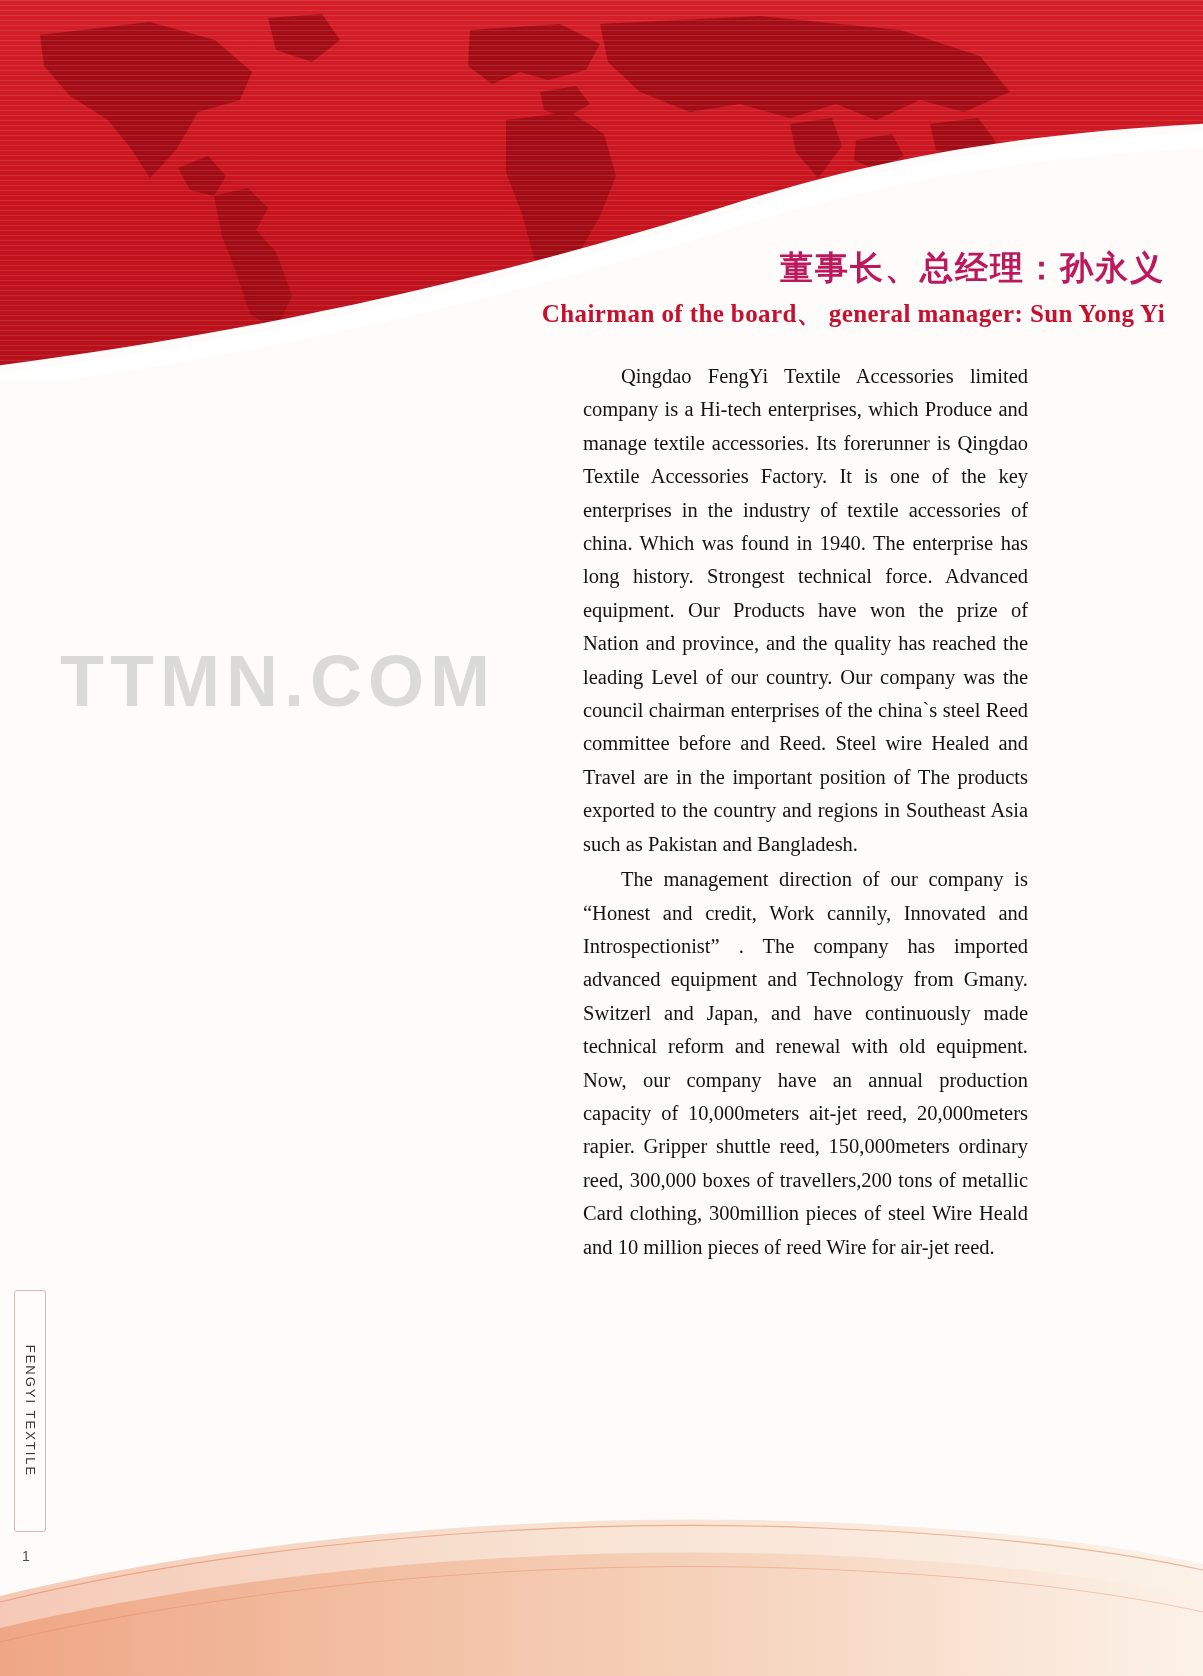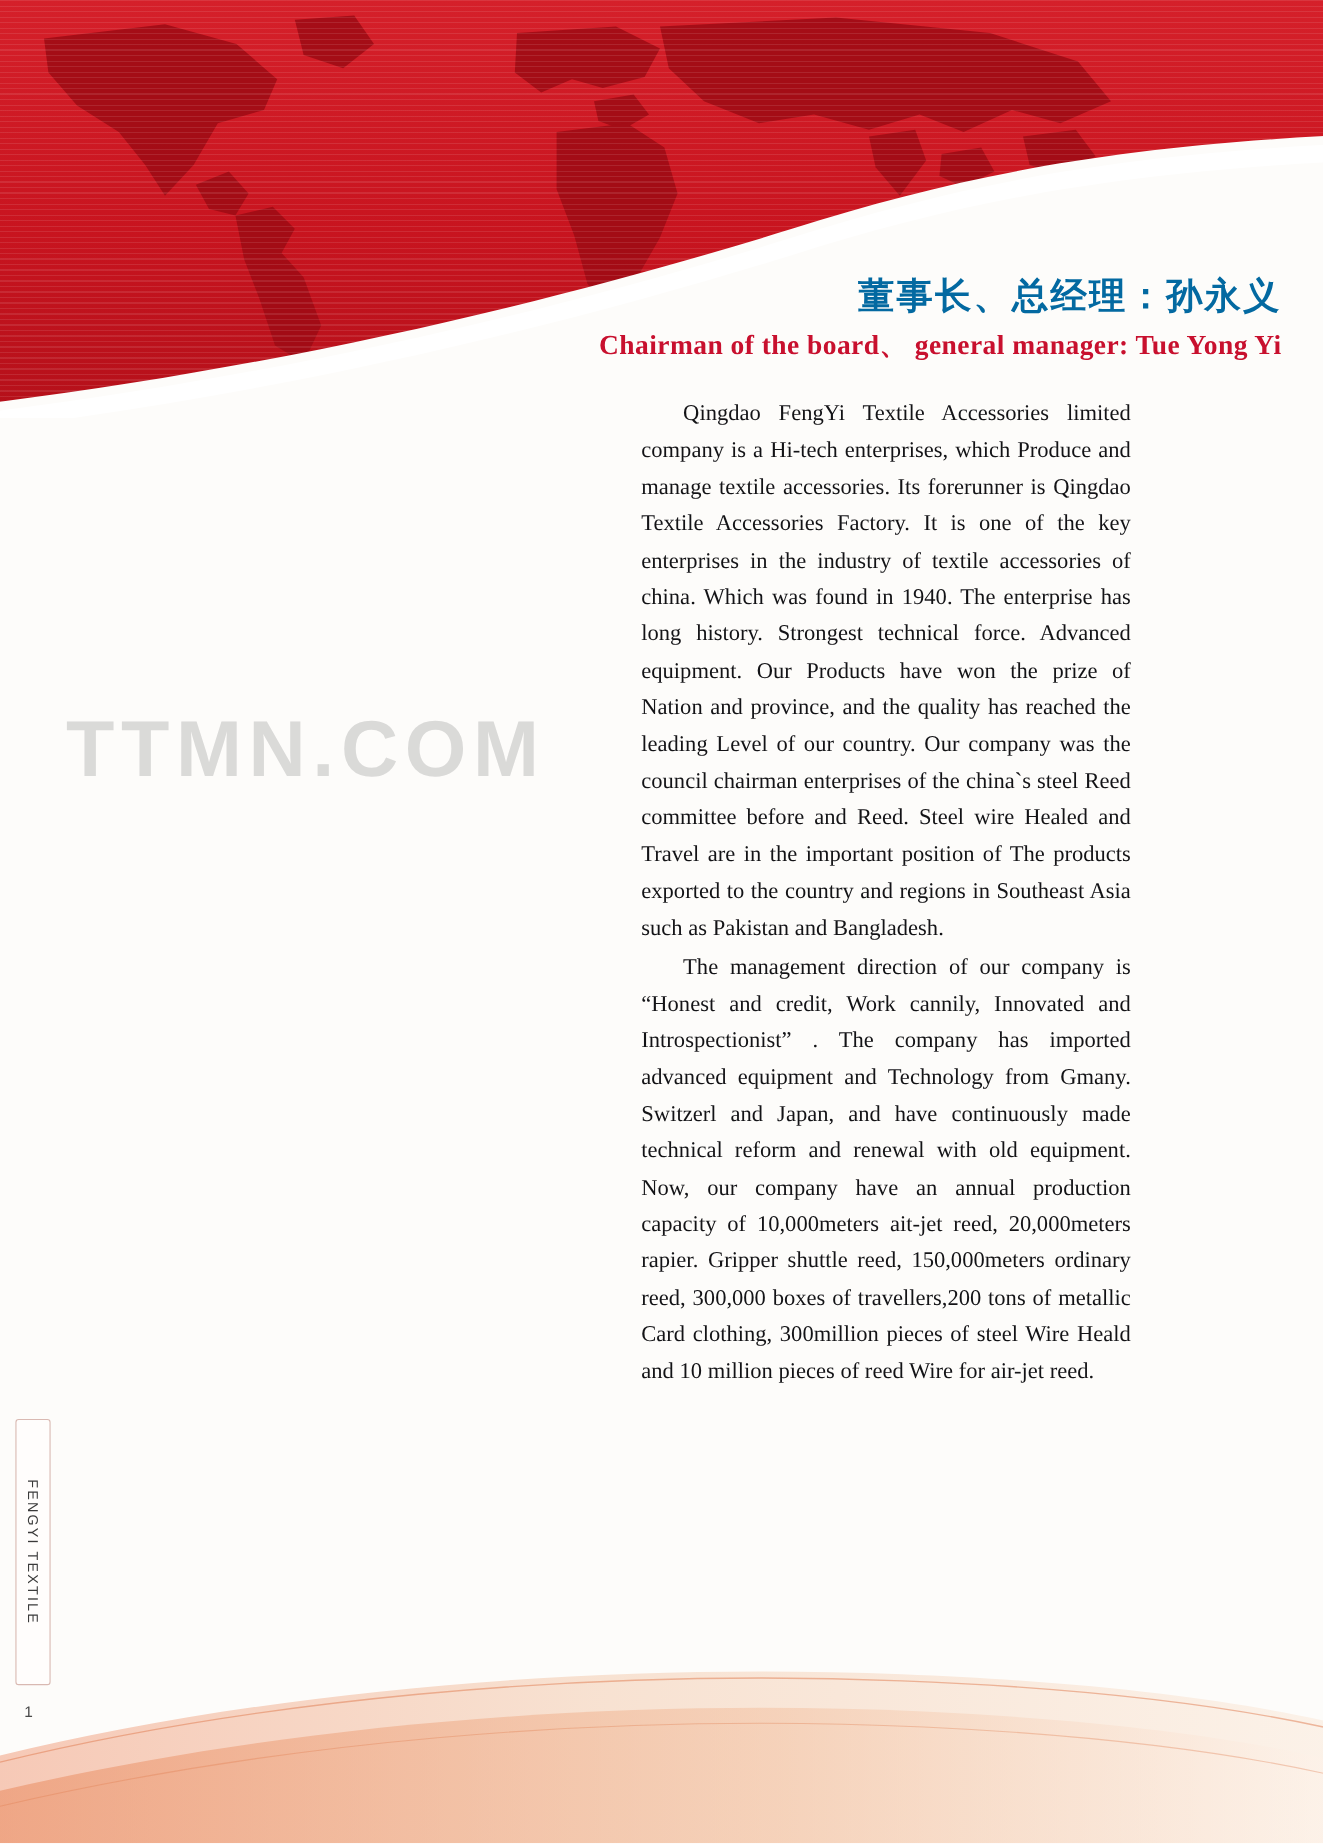--- a/index.html
+++ b/index.html
@@ -57,24 +57,24 @@
 
   
   .title-block {
     position: absolute;
     right: 38px;
     top: 248px;
     width: 760px;
     text-align: right;
   }
   .title-cn {
-    font-family: Liberation Sans, sans-serif;
+    font-family: Liberation Serif, serif;
     font-weight: bold;
     font-size: 33px;
-    color: #0369a1;
+    color: #be185d;
     letter-spacing: 2px;
     line-height: 1.25;
     white-space: nowrap;
   }
   .title-en {
     font-family: "Liberation Serif", serif;
     font-weight: bold;
     font-size: 25px;
     color: #c8102e;
     letter-spacing: 0.4px;
@@ -241,21 +241,21 @@
     <div class="banner-stripes"></div>
 
     <svg class="sweep" viewBox="0 0 1330 420" preserveAspectRatio="none">
       <path d="M0 250 C 300 215, 560 150, 760 88 C 930 34, 1080 8, 1330 0 L1330 420 L0 420 Z" fill="#fdfcfa"></path>
       <path d="M0 258 C 300 223, 560 158, 760 96 C 930 42, 1080 16, 1330 8 L1330 24 C 1080 32, 930 58, 760 112 C 560 174, 300 239, 0 274 Z" fill="#ffffff" opacity="0.85"></path>
     </svg>
   </div>
 
   <div class="title-block">
     <div class="title-cn">董事长、总经理：孙永义</div>
-    <div class="title-en">Chairman of the board、 general manager: Tue Yong Yi</div>
+    <div class="title-en">Chairman of the board、 general manager: Sun Yong Yi</div>
   </div>
 
   <div class="columns">
     <div class="col col-cn">
     </div>
     <div class="col col-en">
       <p class="p-en">Qingdao FengYi Textile Accessories limited company is a Hi-tech enterprises, which Produce and manage textile accessories. Its forerunner is Qingdao Textile Accessories Factory. It is one of the key enterprises in the industry of textile accessories of china. Which was found in 1940. The enterprise has long history. Strongest technical force. Advanced equipment. Our Products have won the prize of Nation and province, and the quality has reached the leading Level of our country. Our company was the council chairman enterprises of the china`s steel Reed committee before and Reed. Steel wire Healed and Travel are in the important position of The products exported to the country and regions in Southeast Asia such as Pakistan and Bangladesh.</p>
       <p class="p-en">The management direction of our company is “Honest and credit, Work cannily, Innovated and Introspectionist” . The company has imported advanced equipment and Technology from Gmany. Switzerl and Japan, and have continuously made technical reform and renewal with old equipment. Now, our company have an annual production capacity of 10,000meters ait-jet reed, 20,000meters rapier. Gripper shuttle reed, 150,000meters ordinary reed, 300,000 boxes of travellers,200 tons of metallic Card clothing, 300million pieces of steel Wire Heald and 10 million pieces of reed Wire for air-jet reed.</p>
     </div>
   </div>

